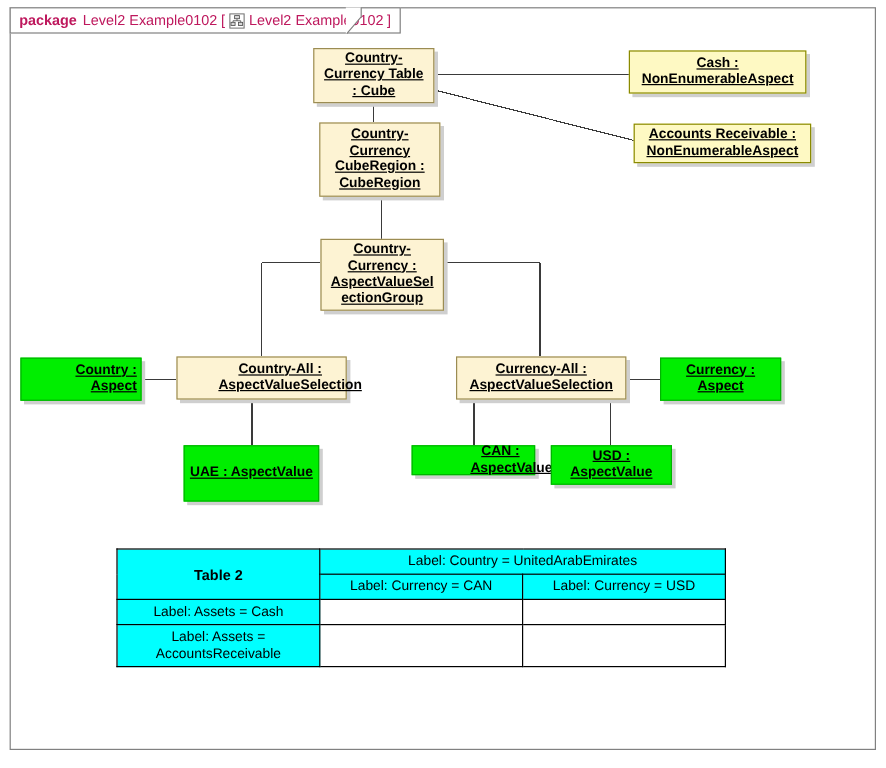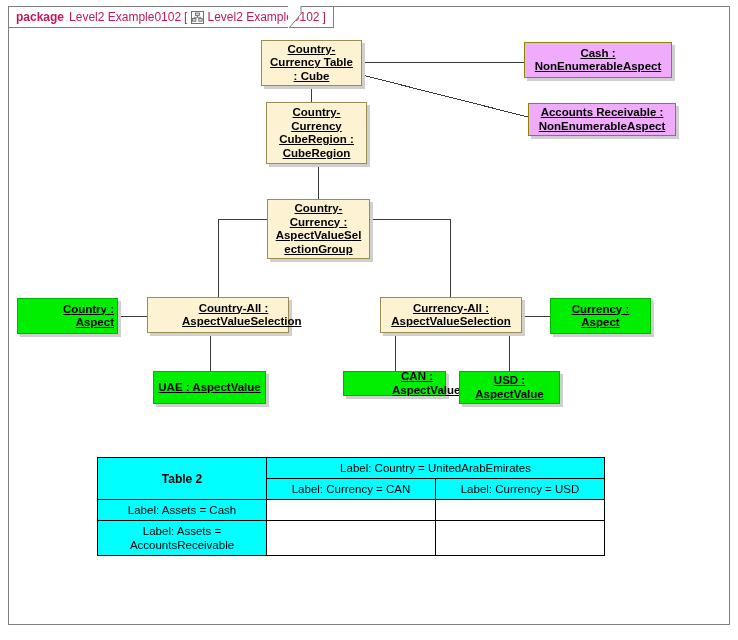--- a/index.html
+++ b/index.html
@@ -90,21 +90,21 @@
     text-decoration: underline;
     display: block;
     width: 100%;
   }
   .node.cream {
     background: #fdf3d3;
     border: 1px solid #9b8c53;
     box-shadow: 3px 3px 0 0 #cfcfcf;
   }
   .node.yellow {
-    background: #f0abfc;
+    background: #fef9c3;
     border: 1px solid #8a8a00;
     box-shadow: 3px 3px 0 0 #cfcfcf;
   }
   .node.green {
     background: #00ee00;
     border: 1px solid #00b400;
     box-shadow: 3px 3px 0 0 #cfcfcf;
   }
   .svg-lines {
     position: absolute;
@@ -226,21 +226,21 @@
   </div>
 
   <div class="node cream" style="left:380px; top:297px; width:142px; height:36px;">
     <span class="lbl"><span>Currency-All :</span><br><span>AspectValueSelection</span></span>
   </div>
 
   <div class="node green" style="left:550px; top:298px; width:101px; height:36px;">
     <span class="lbl"><span>Currency :</span><br><span>Aspect</span></span>
   </div>
 
-  <div class="node green" style="left:153px; top:371px; width:113px; height:33px;">
+  <div class="node green" style="left:153px; top:371px; width:113px; height:47px;">
     <span class="lbl"><span>UAE : AspectValue</span></span>
   </div>
 
   <div class="node green" style="left:343px; top:371px; width:103px; height:25px;padding-left:48px;">
     <span class="lbl"><span>CAN :</span><br><span>AspectValue</span></span>
   </div>
 
   <div class="node green" style="left:459px; top:371px; width:101px; height:33px;">
     <span class="lbl"><span>USD :</span><br><span>AspectValue</span></span>
   </div>

